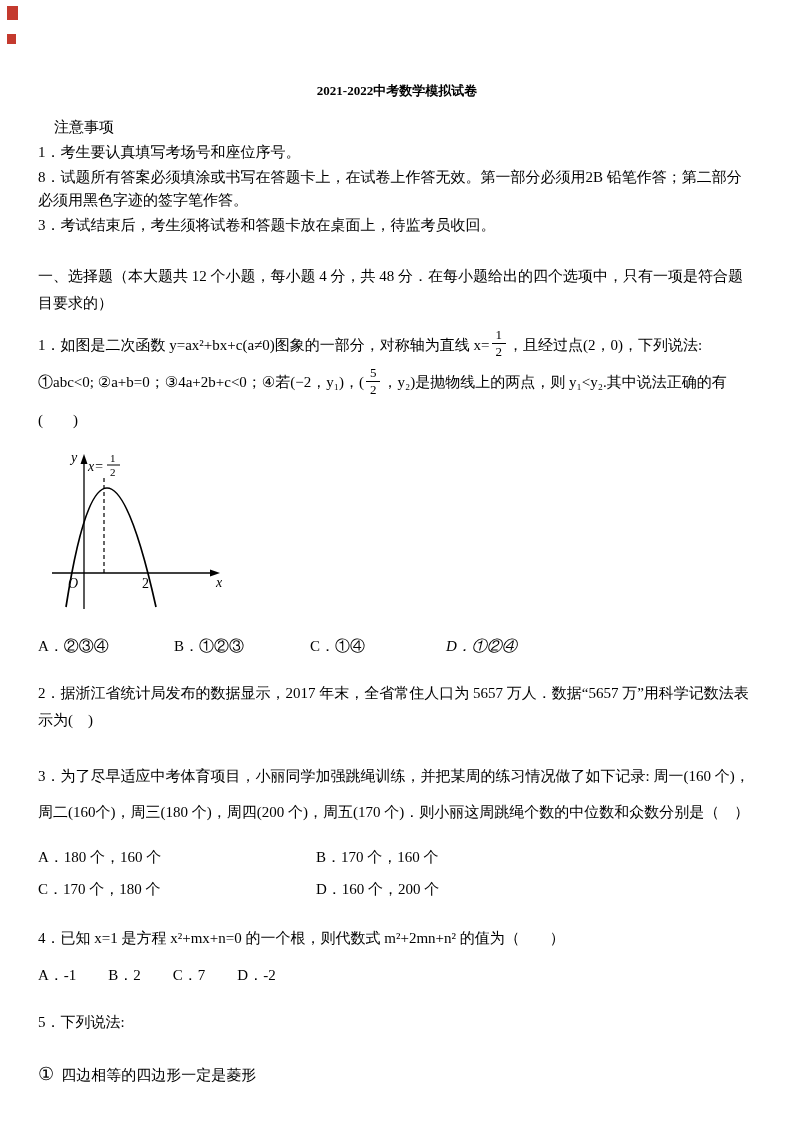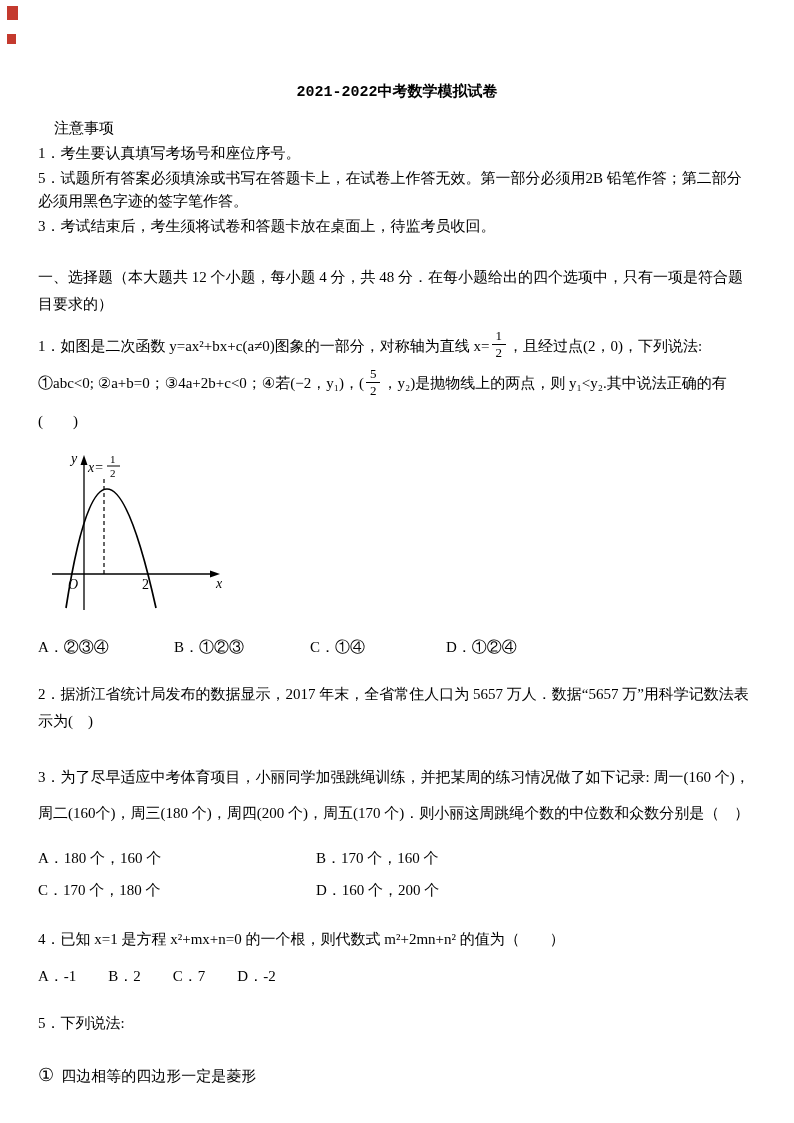--- a/index.html
+++ b/index.html
@@ -14,24 +14,23 @@
     font-family: "Liberation Serif", "DejaVu Serif", serif;
     font-size: 15px;
   }
   .corner-mark {
     position: absolute; left: 7px; top: 6px;
     width: 11px; height: 14px; background: #c43a2e;
   }
   .corner-mark.second { top: 34px; height: 10px; width: 9px; }
   .title {
     text-align: center;
-    font-size: 15px;
+    font-size: 13px;
     font-weight: bold;
     margin: 76px 0 16px 0;
-    font-family: Liberation Mono, monospace;
   }
   .notes-heading { margin: 0 0 2px 16px; line-height: 1.5; }
   .note { margin: 0 0 3px 0; line-height: 1.5; }
   .section-heading { margin: 26px 0 0 0; line-height: 1.8; }
   .para { margin: 16px 0 0 0; line-height: 1.8; }
   .q1para { margin: 10px 0 0 0; line-height: 2.5; }
   .q3para { margin: 24px 0 0 0; line-height: 2.4; }
   .q2para { margin: 24px 0 0 0; }
   .q4para { margin: 20px 0 0 0; }
   .q5para { margin: 24px 0 0 0; }
@@ -53,21 +52,21 @@
   .graph .dashed { stroke: #000; stroke-width: 1.2; stroke-dasharray: 4 3; }
   .graph .curve { fill: none; stroke: #000; stroke-width: 1.7; }
   .graph .fracline { stroke: #000; stroke-width: 1; }
   .graph polygon { fill: #000; }
   .lbl { font-size: 14px; }
   .lbl.small { font-size: 11px; }
   .italic { font-style: italic; }
 
   .opts { margin-top: 14px; }
   .opts.row4 span { display: inline-block; width: 136px; }
-  .opts.row4 span:last-child { width: auto; }
+  .opts.row4 span:last-child { width: auto; font-style: italic; }
   .opts.grid2 { margin-top: 12px; line-height: 2.1; }
   .opts.grid2 span { display: inline-block; width: 278px; }
   .opts.tight { margin-top: 14px; }
   .opts.tight span { margin-right: 32px; }
 
   .stmt { margin: 24px 0 0 0; line-height: 1.6; }
   .stmt .marker { font-size: 18px; margin-right: 7px; }
 </style>
 </head>
 <body>
@@ -75,21 +74,21 @@
 <div class="page">
 
   <div class="corner-mark"></div>
   <div class="corner-mark second"></div>
 
   <h1 class="title">2021-2022中考数学模拟试卷</h1>
 
   <div>
     <div class="notes-heading">注意事项</div>
     <p class="note">1．考生要认真填写考场号和座位序号。</p>
-    <p class="note">5．试题所有答案必须填涂或书写在答题卡上，在试卷上作答无效。第一部分必须用2B 铅笔作答；第二部分必须用黑色字迹的签字笔作答。</p>
+    <p class="note">8．试题所有答案必须填涂或书写在答题卡上，在试卷上作答无效。第一部分必须用2B 铅笔作答；第二部分必须用黑色字迹的签字笔作答。</p>
     <p class="note">3．考试结束后，考生须将试卷和答题卡放在桌面上，待监考员收回。</p>
   </div>
 
   <p class="section-heading">一、选择题（本大题共 12 个小题，每小题 4 分，共 48 分．在每小题给出的四个选项中，只有一项是符合题目要求的）</p>
 
   <p class="q1para"><span>1．如图是二次函数 y=ax²+bx+c(a≠0)图象的一部分，对称轴为直线 x=</span><span class="frac"><span class="num">1</span><span class="den">2</span></span><span>，且经过点(2，0)，下列说法: ①abc&lt;0; ②a+b=0；③4a+2b+c&lt;0；④若(−2，y₁)，(</span><span class="frac"><span class="num">5</span><span class="den">2</span></span><span>，y₂)是抛物线上的两点，则 y₁&lt;y₂.其中说法正确的有(　　)</span></p>
 
   <div class="graph-wrap">
     <svg class="graph" width="190" height="170" viewBox="0 0 190 170">
       <line class="axis" x1="40" y1="160" x2="40" y2="13"></line>

